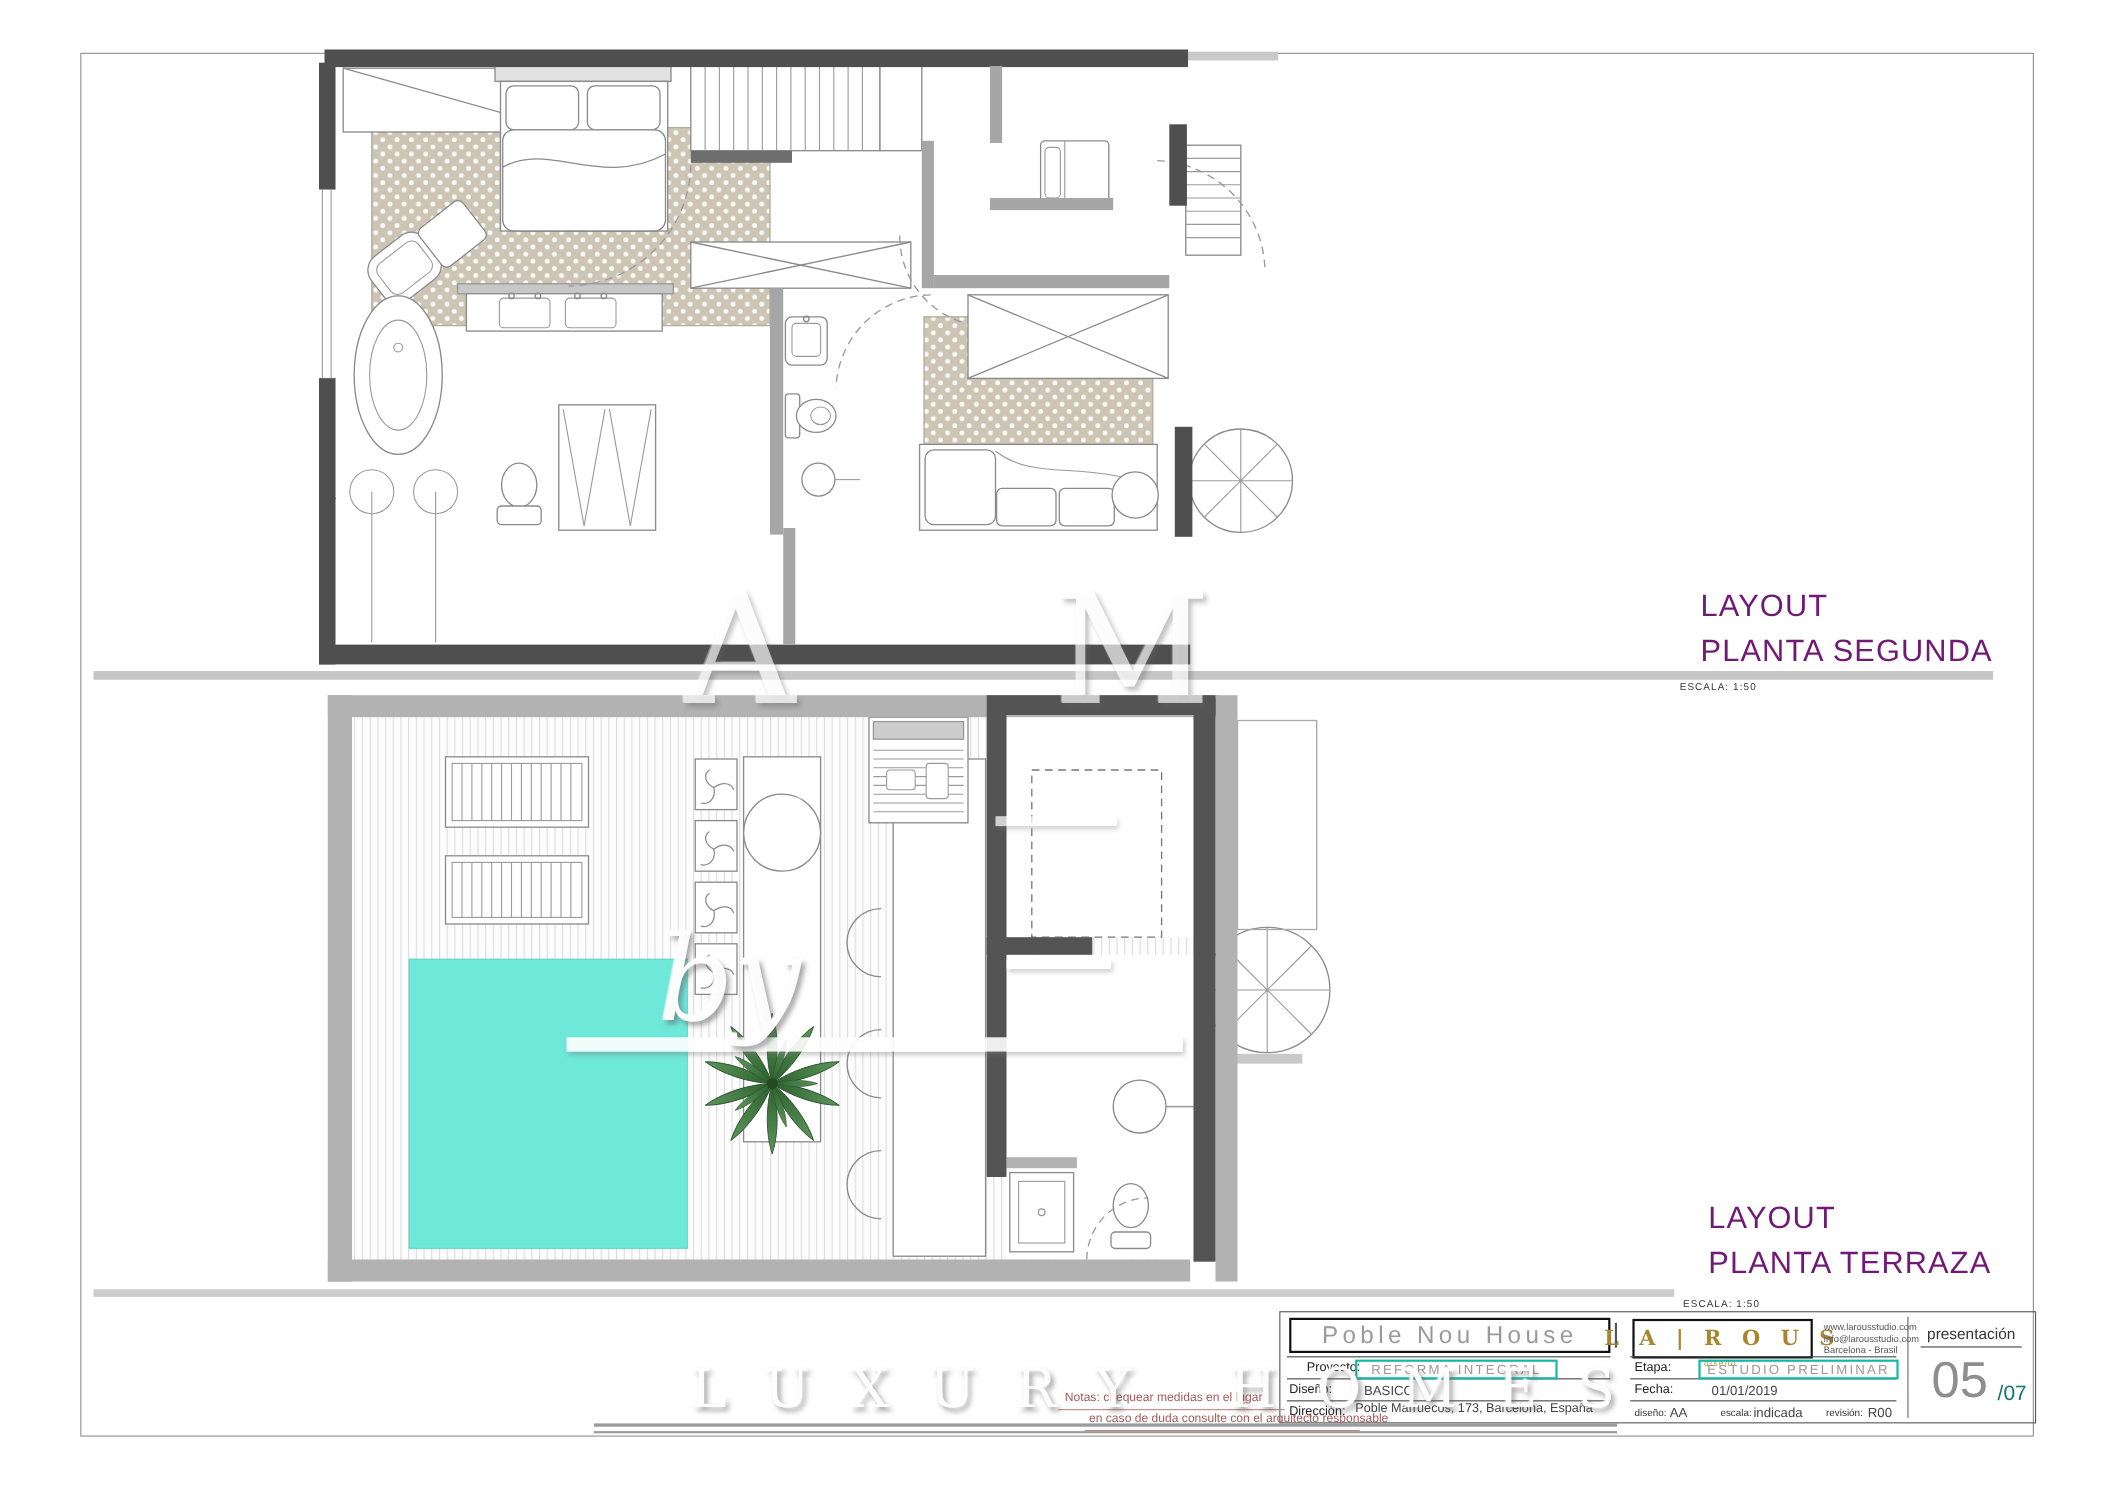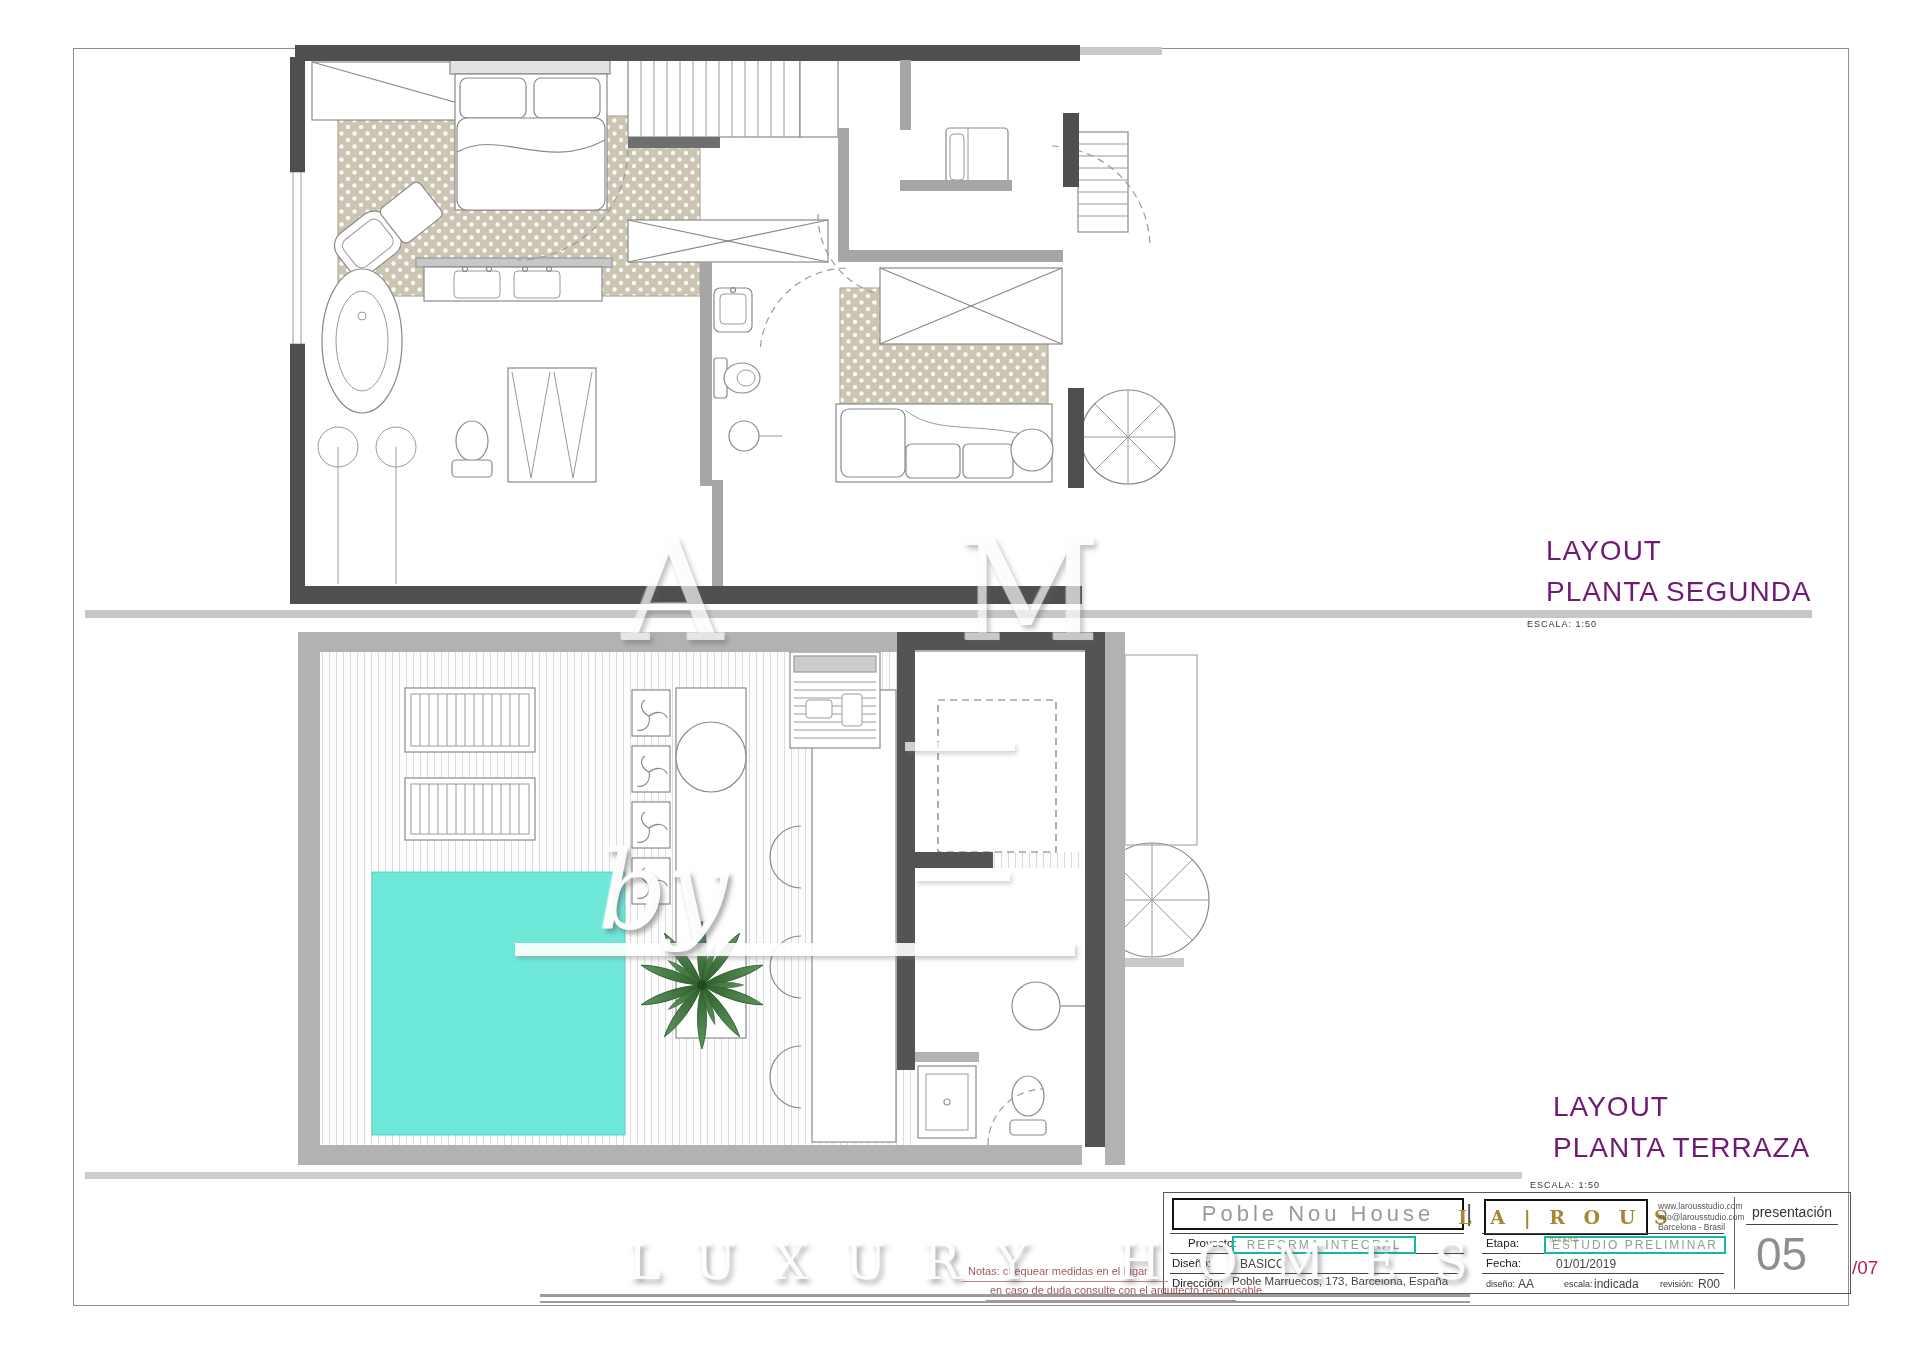--- a/index.html
+++ b/index.html
@@ -30,21 +30,21 @@
   .tb-rule{position:absolute;height:1px;background:#444;}
   .tb-vsep{position:absolute;left:570px;top:4px;width:1px;height:92px;background:#666;}
   .tb-label{font-size:11.5px;color:#222;}
   .tb-small-label{font-size:9px;color:#333;}
   .tb-value{font-size:12px;color:#444;}
   .tb-boxed{border:2px solid #14b8a6;color:#999;letter-spacing:2px;font-size:12px;
             display:flex;align-items:center;justify-content:center;}
   .pres-label{left:578px;top:11px;width:100px;text-align:center;font-size:14px;color:#333;}
   .pres-rule{left:582px;top:31px;width:92px;}
   .sheet-num{left:592px;top:34px;font-size:46px;color:#8e8e8e;font-weight:normal;}
-  .sheet-total{left:652px;top:64px;font-size:19px;color:#be185d;margin-left:36px;}
+  .sheet-total{left:652px;top:64px;font-size:19px;color:#0f766e;}
 
   
   .note-red{position:absolute;font-size:11px;color:#a05c5c;white-space:nowrap;}
   .note-line{position:absolute;height:1px;background:#c08585;}
 
   
   .wm{position:absolute;color:rgba(255,255,255,.95);pointer-events:none;
       font-family:"DejaVu Serif",serif;
       text-shadow:3px 4px 5px rgba(95,95,95,.55), -1px -1px 1px rgba(255,255,255,.6);}
   .wm-by{left:598px;top:828px;font-size:108px;font-style:italic;}

